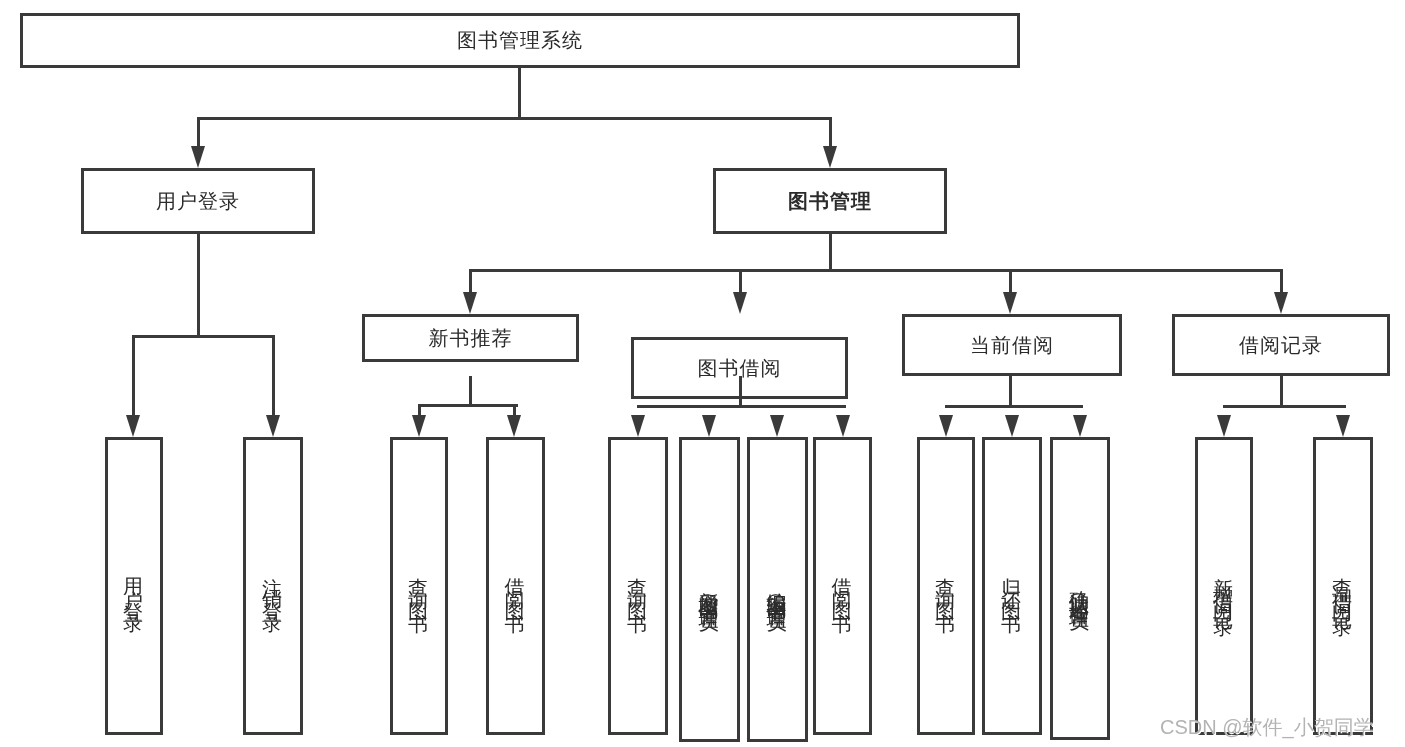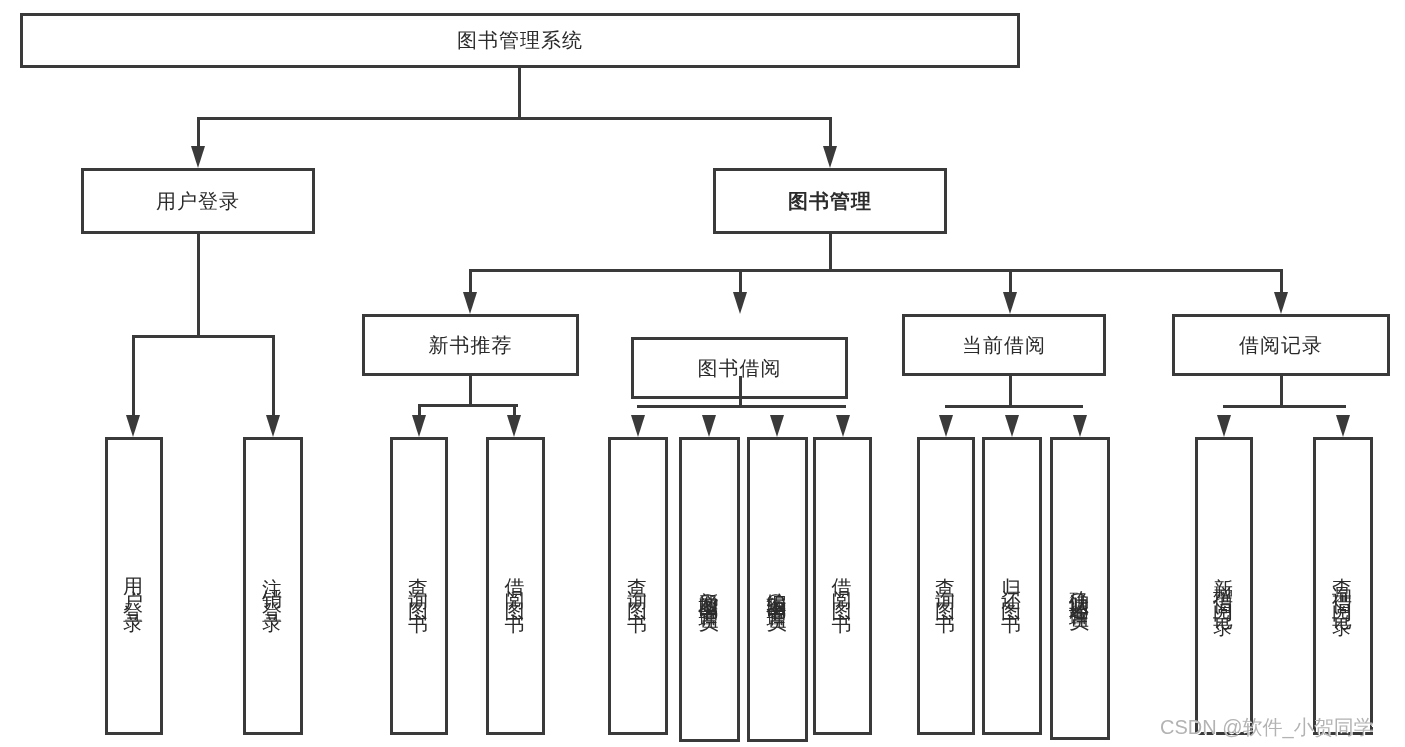--- a/index.html
+++ b/index.html
@@ -96,27 +96,27 @@
   <div class="hl" style="left:469px;  top:269px; width:814px;"></div>
   <div class="vl" style="left:469px;  top:271px; height:23px;"></div>
   <div class="vl" style="left:739px;  top:271px; height:23px;"></div>
   <div class="vl" style="left:1009px; top:271px; height:23px;"></div>
   <div class="vl" style="left:1280px; top:271px; height:23px;"></div>
   <div class="arrow" style="left:463px;  top:292px;"></div>
   <div class="arrow" style="left:733px;  top:292px;"></div>
   <div class="arrow" style="left:1003px; top:292px;"></div>
   <div class="arrow" style="left:1274px; top:292px;"></div>
 
-  <div class="box" style="left:362px; top:314px; width:217px; height:62px;">
+  <div class="box" style="left:362px; top:314px; width:217px; height:48px;">
     <span>新书推荐</span>
   </div>
   <div class="box" style="left:631px; top:314px; width:217px; height:62px;margin-top:23px;">
     <span>图书借阅</span>
   </div>
-  <div class="box" style="left:902px; top:314px; width:204px; height:62px;">
+  <div class="box" style="left:902px; top:314px; width:220px; height:62px;">
     <span>当前借阅</span>
   </div>
   <div class="box" style="left:1172px; top:314px; width:218px; height:62px;">
     <span>借阅记录</span>
   </div>
 
   <div class="vl" style="left:469px; top:376px; height:30px;"></div>
   <div class="hl" style="left:418px; top:404px; width:100px;"></div>
   <div class="vl" style="left:418px; top:406px; height:10px;"></div>
   <div class="vl" style="left:513px; top:406px; height:10px;"></div>

